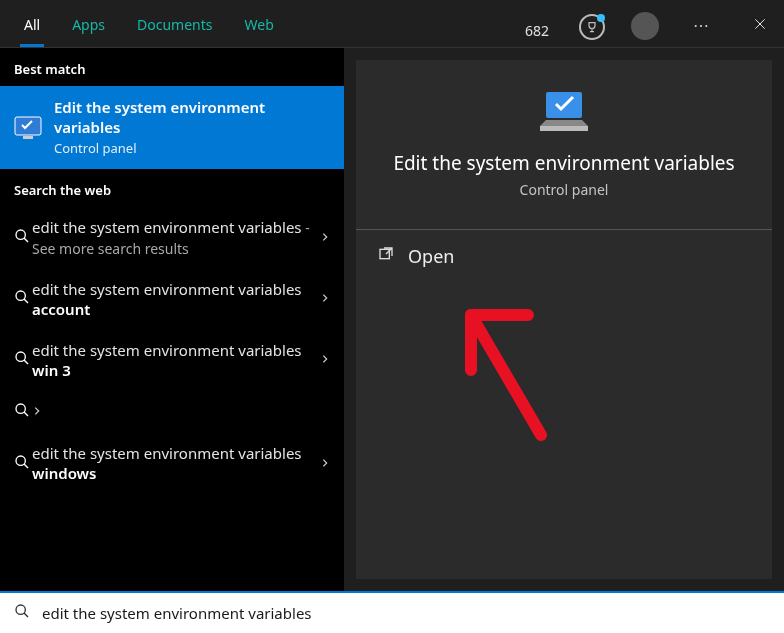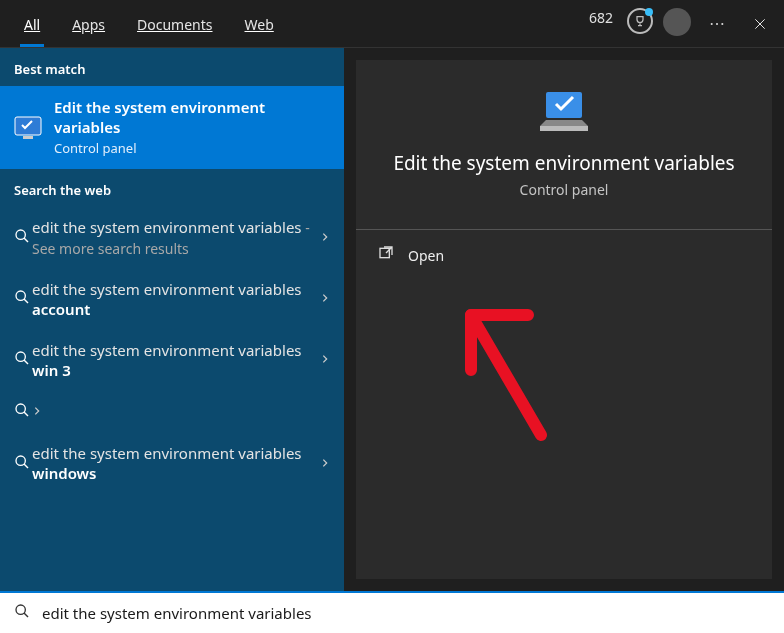--- a/index.html
+++ b/index.html
@@ -1,34 +1,34 @@
 <!DOCTYPE html>
 <html><head>
   <meta charset="utf-8">
   <style>
     * { margin: 0; padding: 0; box-sizing: border-box; font-family: "Segoe UI", system-ui, -apple-system, sans-serif; }
     body { width: 784px; height: 633px; background: #1f1f1f; overflow: hidden; color: #fff; position: relative; }
 
     
-    .scope-bar { height: 48px; display: flex; align-items: center; padding: 0 8px; background: #1f1f1f; border-bottom: 1px solid #333; gap: 0; position: relative; text-decoration: underline; }
+    .scope-bar { height: 48px; display: flex; align-items: center; padding: 0 8px; background: #1f1f1f; border-bottom: 1px solid #333; gap: 0; position: relative; }
     .scope-tabs { display: flex; gap: 0; }
-    .scope-tab { padding: 13px 16px 11px; font-size: 14px; color: #e5e5e5; cursor: pointer; position: relative; }
+    .scope-tab { padding: 13px 16px 11px; font-size: 14px; color: #14b8a6; cursor: pointer; position: relative; }
     .scope-tab.active { color: #fff; }
     .scope-tab.active::after { content: ""; position: absolute; left: 12px; right: 12px; bottom: -2px; height: 3px; background: #0078d4; }
-    .scope-right { position: absolute; right: 8px; display: flex; align-items: flex-start; gap: 10px; }
+    .scope-right { position: absolute; right: 8px; display: flex; align-items: flex-end; gap: 26px; }
     .points { font-size: 14px; color: #e0e0e0; margin-right: 4px; }
     .rewards { width: 26px; height: 26px; border-radius: 50%; border: 2px solid #bbb; display: flex; align-items: center; justify-content: center; position: relative; }
     .rewards::after { content: ""; position: absolute; top: -2px; right: -2px; width: 8px; height: 8px; background: #38bdf8; border-radius: 50%; }
     .avatar { width: 28px; height: 28px; border-radius: 50%; background: #555; }
     .ellipsis { font-size: 16px; color: #ccc; letter-spacing: 1px; padding: 4px 8px; cursor: pointer; }
     .close-btn { width: 32px; height: 32px; display: flex; align-items: center; justify-content: center; cursor: pointer; }
 
     
     .cols { display: flex; height: 543px; }
-    .left { width: 344px; background: #0c4a6e; overflow: hidden; }
+    .left { width: 344px; background: #000000; overflow: hidden; }
     .right-wrap { flex: 1; background: #1f1f1f; padding: 12px 12px 12px 12px; }
     .right { background: #2b2b2b; height: 100%; position: relative; }
 
     .section-label { font-size: 13px; font-weight: 600; color: #fff; padding: 12px 14px 8px; }
 
     
     .best { background: #0078d4; padding: 12px 14px; display: flex; align-items: center; gap: 12px; cursor: pointer; }
     .best-icon { width: 28px; height: 28px; display: flex; align-items: center; justify-content: center; }
     .best-text .t1 { font-size: 15px; font-weight: 600; line-height: 1.3; }
     .best-text .t2 { font-size: 13px; color: #e1eefc; margin-top: 2px; }
@@ -43,21 +43,21 @@
     .chev { color: #ccc; }
 
     
     .preview-top { text-align: center; padding: 30px 20px 18px; }
     .preview-icon { margin: 0 auto 16px; width: 56px; height: 44px; display: flex; align-items: center; justify-content: center; }
     .preview-title { font-size: 19px; font-weight: 400; color: #fff; }
     .preview-sub { font-size: 14px; color: #c4c4c4; margin-top: 4px; }
     .hr { height: 1px; background: #555; margin: 12px 0 0; }
     .action-row { display: flex; align-items: center; gap: 14px; padding: 14px 22px; cursor: pointer; }
     .action-row .ico { width: 16px; color: #ddd; }
-    .action-row .lbl { font-size: 14px; color: #eee; }
+    .action-row .lbl { font-size: 18px; color: #eee; }
 
     
     .arrow { position: absolute; left: 100px; top: 240px; pointer-events: none; }
 
     
     .search-bar { position: absolute; left: 0; right: 0; bottom: 0; height: 42px; background: #fff; display: flex; align-items: center; padding: 0 14px; gap: 12px; border-top: 2px solid #0078d4; }
     .search-bar .sg { color: #333; }
     .search-bar .txt { font-size: 15px; color: #1a1a1a; }
   </style>
 </head>

